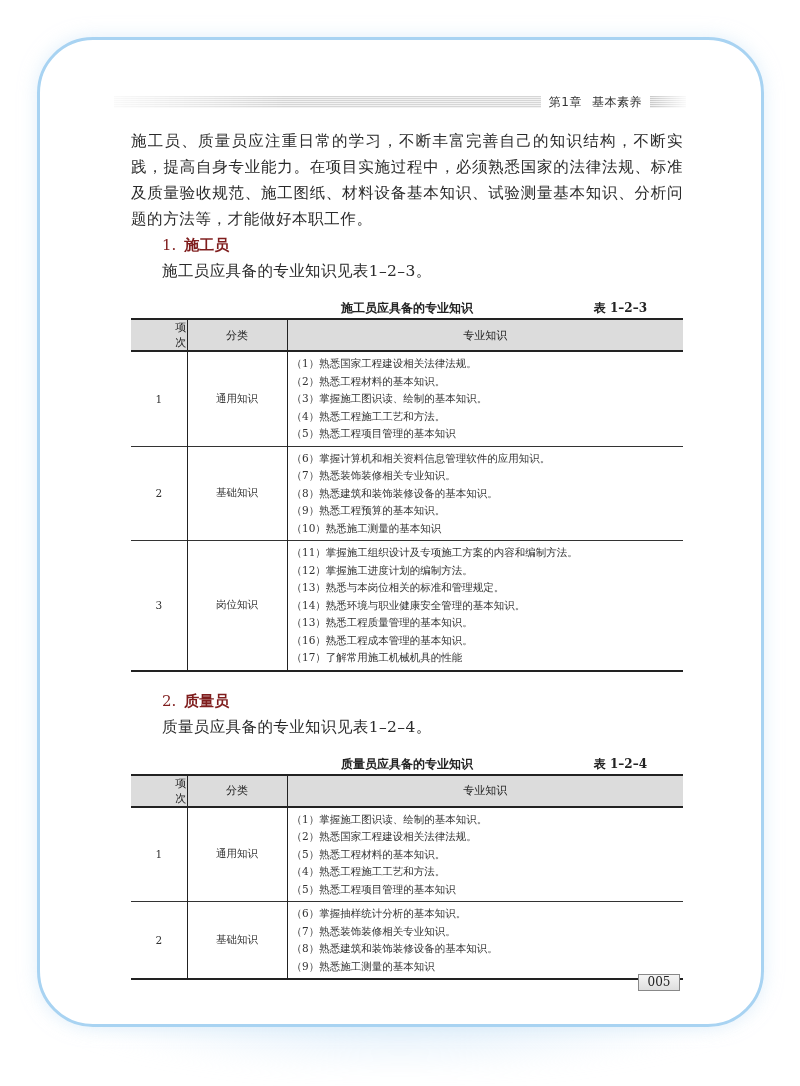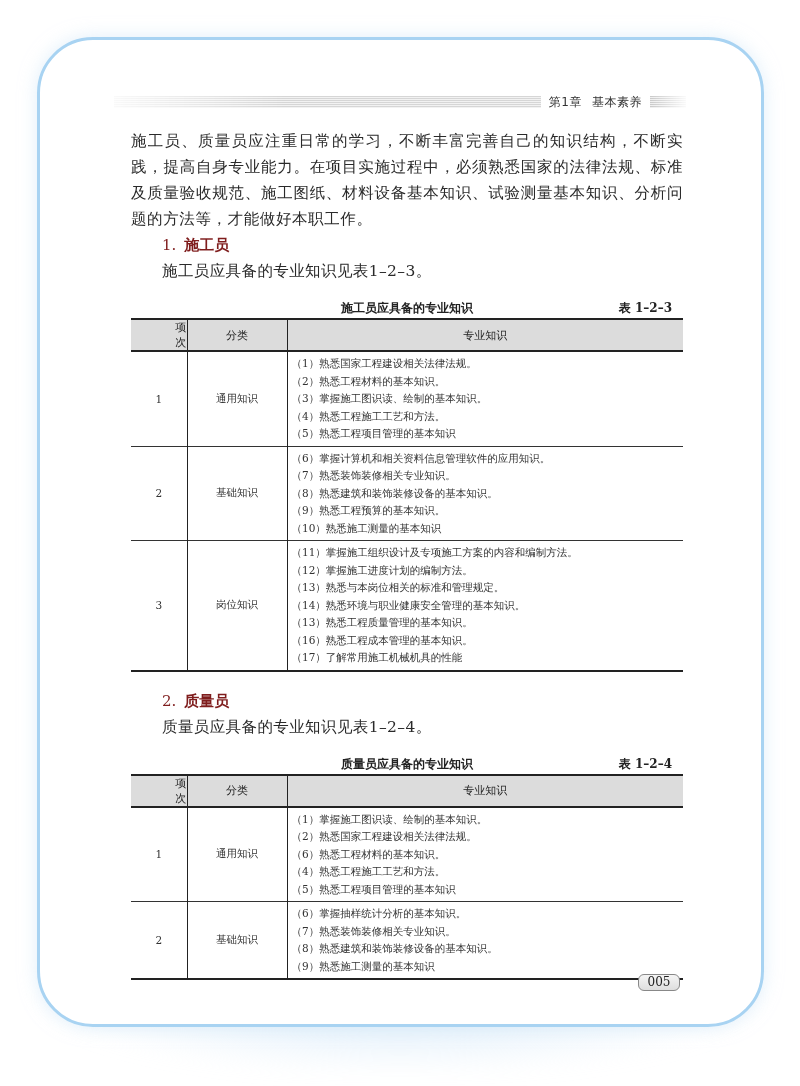--- a/index.html
+++ b/index.html
@@ -59,42 +59,42 @@
     .heading .num { font-weight: normal; margin-right: 8px; font-family: "DejaVu Serif", serif; }
     .sub-para {
       font-size: 15.5px; line-height: 26px; padding-left: 31px; color: #2a2a2a; letter-spacing: 0.4px;
     }
 
     .tbl-caption {
       position: relative; height: 20px; margin-top: 12px;
       font-family: "DejaVu Serif", serif; font-weight: bold; font-size: 12px; color: #222;
     }
     .tbl-caption .title { position: absolute; left: 0; right: 0; text-align: center; top: 2px; }
-    .tbl-caption .code { position: absolute; right: 11px; top: 2px; }
+    .tbl-caption .code { position: absolute; right: 36px; top: 2px; }
 
     table.kt {
       width: 552px; border-collapse: collapse; font-size: 10.5px; color: #333;
       border-top: 2px solid #222; border-bottom: 2px solid #222;
     }
     table.kt th {
       background: #dcdcdc; font-weight: normal; height: 23px; font-size: 11px;
       border-bottom: 2px solid #222; color: #222;
       font-family: "DejaVu Sans", "Liberation Sans", sans-serif;
     }
     table.kt th + th, table.kt td + td { border-left: 1px solid #222; }
     table.kt td { vertical-align: middle; text-align: center; }
     table.kt tr.row + tr.row td { border-top: 1.5px solid #333; }
     table.kt td.items { text-align: left; padding: 3px 4px 3px 4px; }
     .item { line-height: 17.5px; white-space: nowrap; font-size: 10.5px; color: #333; }
     .col-no { width: 56px; padding-left: 44px; }
     .col-cat { width: 100px; }
 
     .page-num {
       position: absolute; left: 638px; top: 974px; width: 42px; height: 17px;
-      border: 1px solid #888; border-radius: 6px;
+      border: 1px solid #888; border-radius: 0;
       background: linear-gradient(#f5f5f5, #dedede);
       font-size: 12px; text-align: center; line-height: 15px; color: #222;
     }
   </style>
 </head>
 <body>
 
 <div class="shadow-glow"></div>
 <div class="frame"></div>
 
@@ -182,21 +182,21 @@
         <th>专业知识</th>
       </tr>
     </thead>
     <tbody>
       <tr class="row">
         <td>1</td>
         <td>通用知识</td>
         <td class="items">
           <div class="item">（1）掌握施工图识读、绘制的基本知识。</div>
           <div class="item">（2）熟悉国家工程建设相关法律法规。</div>
-          <div class="item">（6）熟悉工程材料的基本知识。</div>
+          <div class="item">（5）熟悉工程材料的基本知识。</div>
           <div class="item">（4）熟悉工程施工工艺和方法。</div>
           <div class="item">（5）熟悉工程项目管理的基本知识</div>
         </td>
       </tr>
       <tr class="row">
         <td>2</td>
         <td>基础知识</td>
         <td class="items">
           <div class="item">（6）掌握抽样统计分析的基本知识。</div>
           <div class="item">（7）熟悉装饰装修相关专业知识。</div>

